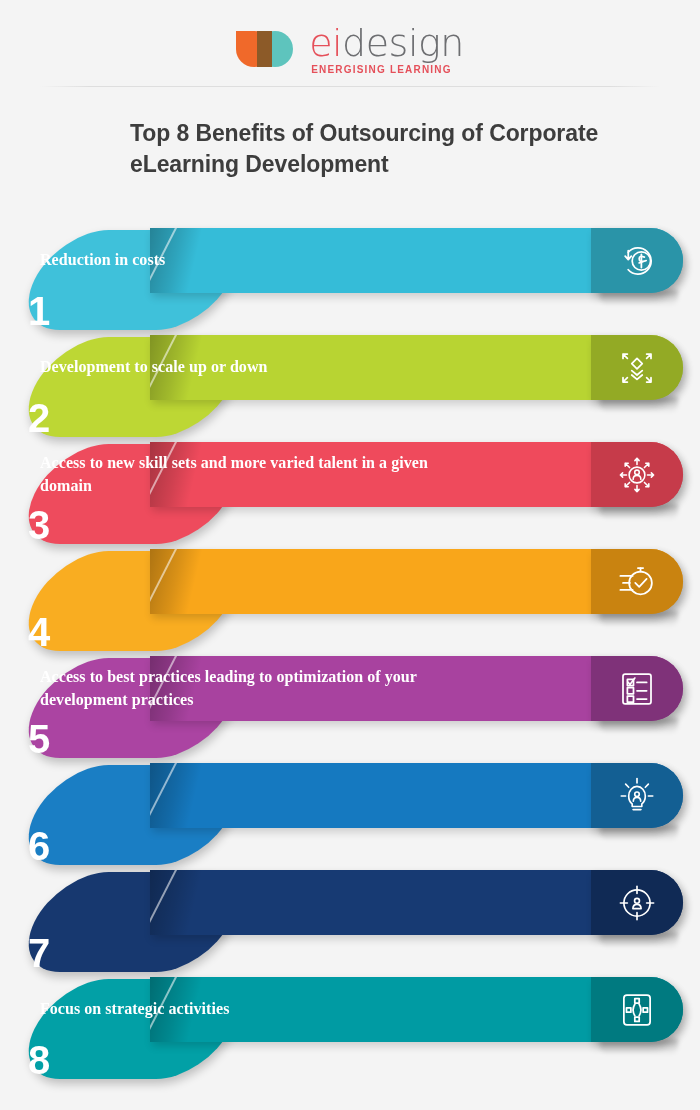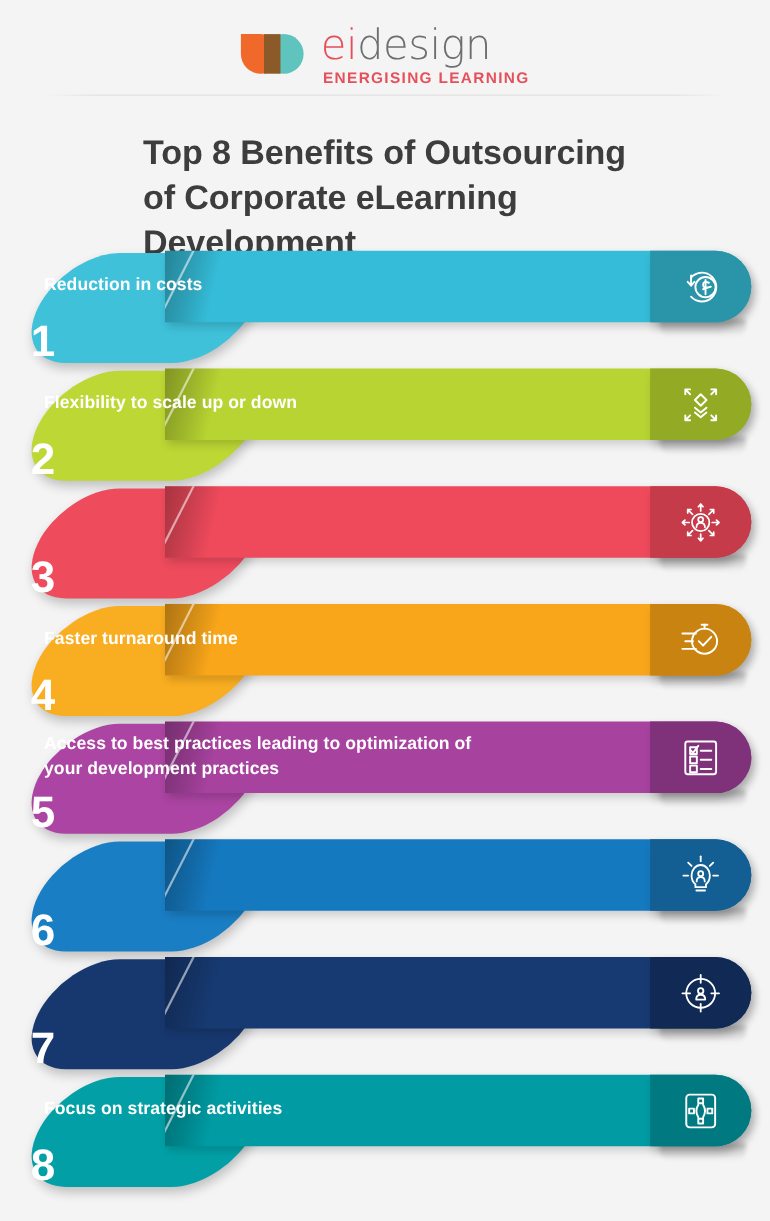--- a/index.html
+++ b/index.html
@@ -66,21 +66,21 @@
   }
   .logo-word {
     font-size: 38px;
     font-weight: 300;
     letter-spacing: -0.5px;
     font-family: "DejaVu Sans", sans-serif;
   }
   .logo-word .ei { color: #e5505a; }
   .logo-word .design { color: #6d6e71; }
   .logo-tag {
-    font-size: 14px;
+    font-size: 10px;
     font-weight: bold;
     letter-spacing: 1.2px;
     color: #e5505a;
     margin-top: 3px;
     margin-left: 2px;
   }
   .header-rule {
     position: absolute;
     top: 86px;
     left: 40px;
@@ -88,21 +88,21 @@
     height: 1px;
     background: linear-gradient(to right, rgba(0,0,0,0) 0%, #dedede 8%, #dedede 92%, rgba(0,0,0,0) 100%);
   }
 
   
   .title {
     position: absolute;
     top: 118px;
     left: 130px;
     width: 470px;
-    font-size: 31px;
+    font-size: 23px;
     font-weight: bold;
     color: #3d3d3d;
     line-height: 1.33;
     letter-spacing: -0.1px;
   }
 
   
   #rows {
     position: absolute;
     top: 228px;
@@ -193,20 +193,21 @@
     width: 420px;
     height: 65px;
     display: flex;
     align-items: center;
     color: #ffffff;
     font-size: 16px;
     font-weight: bold;
     line-height: 1.38;
     z-index: 4;
     letter-spacing: 0.05px;
+    font-family: Liberation Serif, serif;
   }
 
   
   .icon-cap {
     position: absolute;
     right: 17px;
     top: 0;
     width: 92px;
     height: 65px;
     border-radius: 0 33px 33px 0;
@@ -268,39 +269,40 @@
       <path d="M29 16.5 L29 31.5"></path>
     </svg>
         </div>
   </div>
       <div class="row">
     <div class="cap-shadow"></div>
     <div class="tab" style="background:#bdd734"></div>
     <div class="tab-num">2</div>
     <div class="bar" style="background:#b8d432"></div>
     <div class="fold-line"></div>
-    <div class="bar-label">Flexibility to scale up or down</div>
+    <div class="bar-label">Development to scale up or down</div>
     <div class="icon-cap" style="background:#93aa25">
     <svg width="42" height="42" viewBox="0 0 48 48" fill="none" stroke="#fff" stroke-width="2" stroke-linecap="round" stroke-linejoin="round">
       <path d="M13 13 L8 8 M8 8 L8 13 M8 8 L13 8"></path>
       <path d="M35 13 L40 8 M40 8 L40 13 M40 8 L35 8"></path>
       <path d="M13 35 L8 40 M8 40 L8 35 M8 40 L13 40"></path>
       <path d="M35 35 L40 40 M40 40 L40 35 M40 40 L35 40"></path>
       <path d="M24 13 L30 19 L24 25 L18 19 Z"></path>
       <path d="M18 27 L24 32 L30 27"></path>
       <path d="M18 32 L24 37 L30 32"></path>
     </svg>
         </div>
   </div>
       <div class="row">
     <div class="cap-shadow"></div>
     <div class="tab" style="background:#ee4b5d"></div>
     <div class="tab-num">3</div>
     <div class="bar" style="background:#ef4a5c"></div>
     <div class="fold-line"></div>
+    <div class="bar-label">Access to new skill sets and more varied talent in a given domain</div>
     <div class="icon-cap" style="background:#c63b4a">
     <svg width="42" height="42" viewBox="0 0 48 48" fill="none" stroke="#fff" stroke-width="1.8" stroke-linecap="round" stroke-linejoin="round">
       <circle cx="24" cy="24" r="9"></circle>
       <circle cx="24" cy="21" r="2.6"></circle>
       <path d="M19.6 29 q0-4.6 4.4-4.6 t4.4 4.6"></path>
       <path d="M24 12 L24 5 M21.6 7.6 L24 5 L26.4 7.6"></path>
       <path d="M24 36 L24 43 M21.6 40.4 L24 43 L26.4 40.4"></path>
       <path d="M12 24 L5 24 M7.6 21.6 L5 24 L7.6 26.4"></path>
       <path d="M36 24 L43 24 M40.4 21.6 L43 24 L40.4 26.4"></path>
       <path d="M15.5 15.5 L10.5 10.5 M10.5 14 L10.5 10.5 L14 10.5"></path>
@@ -309,21 +311,20 @@
       <path d="M32.5 32.5 L37.5 37.5 M34 37.5 L37.5 37.5 L37.5 34"></path>
     </svg>
         </div>
   </div>
       <div class="row">
     <div class="cap-shadow"></div>
     <div class="tab" style="background:#f9ad21"></div>
     <div class="tab-num">4</div>
     <div class="bar" style="background:#f9a61a"></div>
     <div class="fold-line"></div>
-    <div class="bar-label">Faster turnaround time</div>
     <div class="icon-cap" style="background:#c98310">
     <svg width="42" height="42" viewBox="0 0 48 48" fill="none" stroke="#fff" stroke-width="2" stroke-linecap="round" stroke-linejoin="round">
       <circle cx="28" cy="25" r="13"></circle>
       <path d="M25 8 L31 8"></path>
       <path d="M28 8 L28 12"></path>
       <path d="M22 25 L26.5 29.5 L35 20.5"></path>
       <path d="M5 17 L19 17"></path>
       <path d="M8 25 L16 25"></path>
       <path d="M5 33 L19 33"></path>
     </svg>

